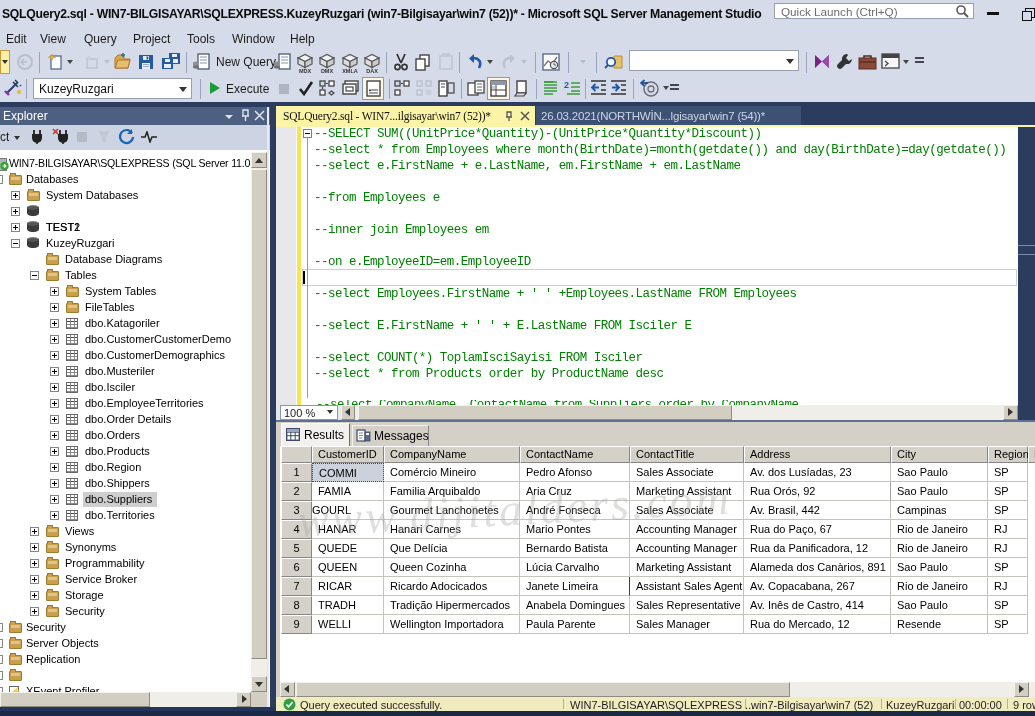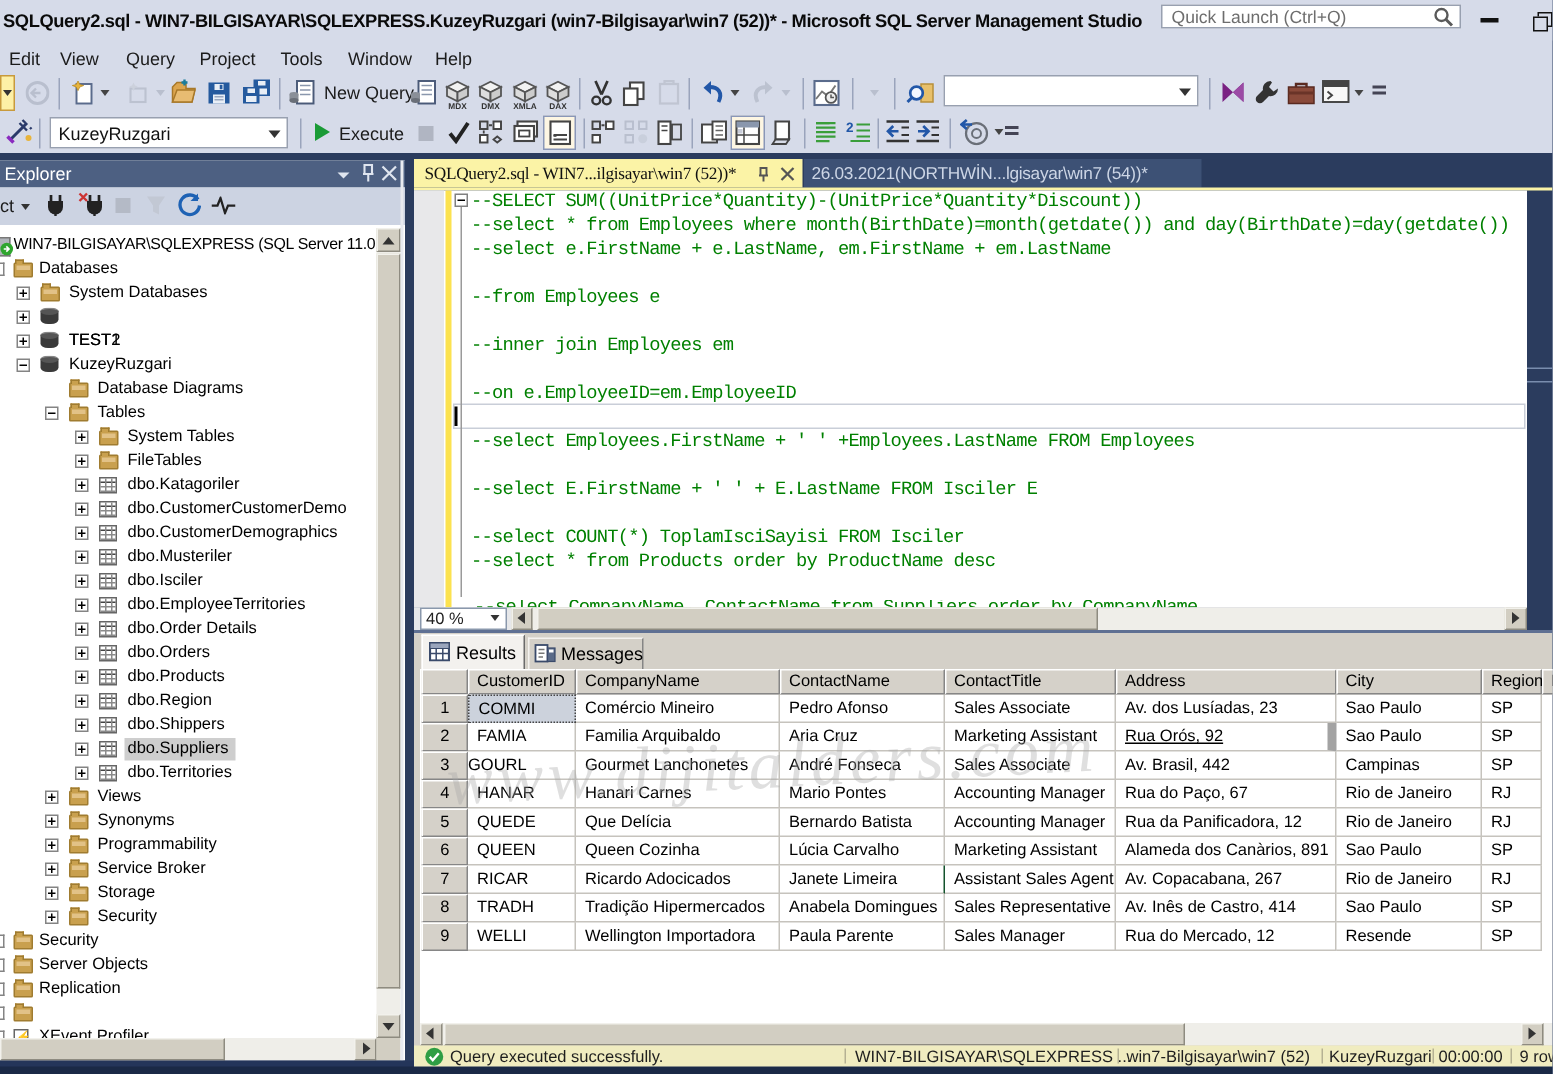--- a/index.html
+++ b/index.html
@@ -650,21 +650,21 @@
 <div class="cod" style="top:318px;">--select E.FirstName + ' ' + E.LastName FROM Isciler E</div>
 <div class="cod" style="top:350px;">--select COUNT(*) ToplamIsciSayisi FROM Isciler</div>
 <div class="cod" style="top:366px;">--select * from Products order by ProductName desc</div>
 <div class="cod" style="top:382px;margin-top:16px;">--select top 5 * from Suppliers</div>
 <div class="ab" style="left:296px;top:400px;width:722px;height:5px;overflow:hidden;background:#fff;">
     <div class="cod" style="left:20px;top:-3px;">--select CompanyName, ContactName from Suppliers order by CompanyName</div>
   </div>
 <div class="ab" style="left:297px;top:400px;width:4px;height:5px;background:#fce24f;"></div>
 <div class="ab" style="left:276px;top:405px;width:742px;height:15px;background:#e6e7e9;"></div>
 <div class="ab" style="left:280px;top:405px;width:58px;height:15px;background:#fff;border:1px solid #8a98ac;box-sizing:border-box;"></div>
-<div class="ab tx" style="left:284px;top:407px;font-size:11px;color:#222;">40 %</div>
+<div class="ab tx" style="left:284px;top:407px;font-size:11px;color:#222;">100 %</div>
 <div class="ab" style="left:327px;top:410px;width:0;height:0;border-left:3.5px solid transparent;border-right:3.5px solid transparent;border-top:4px solid #333;"></div>
 <div class="ab sbt" style="left:341px;top:405px;width:677px;height:15px;"></div>
 <div class="ab sbv" style="left:341px;top:405px;width:14px;height:15px;"></div>
 <div class="ab" style="left:345px;top:408px;width:0;height:0;border-top:4px solid transparent;border-bottom:4px solid transparent;border-right:5px solid #333;"></div>
 <div class="ab sbv" style="left:358px;top:405px;width:374px;height:15px;"></div>
 <div class="ab sbv" style="left:1003px;top:405px;width:15px;height:15px;"></div>
 <div class="ab" style="left:1008px;top:408px;width:0;height:0;border-top:4px solid transparent;border-bottom:4px solid transparent;border-left:5px solid #333;"></div>
 <div class="ab" style="left:1018px;top:245px;width:17px;height:1px;background:#8da0c0;opacity:0.8;"></div>
 <div class="ab" style="left:1018px;top:254px;width:17px;height:1px;background:#8da0c0;opacity:0.8;"></div>
 
@@ -701,21 +701,21 @@
 <div class="dcell" style="left:520px;top:463px;width:110px;height:19px;line-height:19px;padding-left:6px;box-sizing:border-box;border-right:1px solid #c6c3bd;border-bottom:1px solid #c6c3bd;">Pedro Afonso</div>
 <div class="dcell" style="left:630px;top:463px;width:114px;height:19px;line-height:19px;padding-left:6px;box-sizing:border-box;border-right:1px solid #c6c3bd;border-bottom:1px solid #c6c3bd;">Sales Associate</div>
 <div class="dcell" style="left:744px;top:463px;width:147px;height:19px;line-height:19px;padding-left:6px;box-sizing:border-box;border-right:1px solid #c6c3bd;border-bottom:1px solid #c6c3bd;">Av. dos Lusíadas, 23</div>
 <div class="dcell" style="left:891px;top:463px;width:97px;height:19px;line-height:19px;padding-left:6px;box-sizing:border-box;border-right:1px solid #c6c3bd;border-bottom:1px solid #c6c3bd;">Sao Paulo</div>
 <div class="dcell" style="left:988px;top:463px;width:40px;height:19px;line-height:19px;padding-left:6px;box-sizing:border-box;border-right:1px solid #c6c3bd;border-bottom:1px solid #c6c3bd;">SP</div>
 <div class="numcell" style="left:281px;top:482px;width:31px;height:19px;line-height:17px;">2</div>
 <div class="dcell" style="left:312px;top:482px;width:72px;height:19px;line-height:19px;padding-left:6px;box-sizing:border-box;border-right:1px solid #c6c3bd;border-bottom:1px solid #c6c3bd;">FAMIA</div>
 <div class="dcell" style="left:384px;top:482px;width:136px;height:19px;line-height:19px;padding-left:6px;box-sizing:border-box;border-right:1px solid #c6c3bd;border-bottom:1px solid #c6c3bd;">Familia Arquibaldo</div>
 <div class="dcell" style="left:520px;top:482px;width:110px;height:19px;line-height:19px;padding-left:6px;box-sizing:border-box;border-right:1px solid #c6c3bd;border-bottom:1px solid #c6c3bd;">Aria Cruz</div>
 <div class="dcell" style="left:630px;top:482px;width:114px;height:19px;line-height:19px;padding-left:6px;box-sizing:border-box;border-right:1px solid #c6c3bd;border-bottom:1px solid #c6c3bd;">Marketing Assistant</div>
-<div class="dcell" style="left:744px;top:482px;width:147px;height:19px;line-height:19px;padding-left:6px;box-sizing:border-box;border-right:6px solid #a3a3a3;border-bottom:1px solid #c6c3bd;text-decoration:underline;">Rua Orós, 92</div>
+<div class="dcell" style="left:744px;top:482px;width:147px;height:19px;line-height:19px;padding-left:6px;box-sizing:border-box;border-right:1px solid #a3a3a3;border-bottom:1px solid #c6c3bd;">Rua Orós, 92</div>
 <div class="dcell" style="left:891px;top:482px;width:97px;height:19px;line-height:19px;padding-left:6px;box-sizing:border-box;border-right:1px solid #c6c3bd;border-bottom:1px solid #c6c3bd;">Sao Paulo</div>
 <div class="dcell" style="left:988px;top:482px;width:40px;height:19px;line-height:19px;padding-left:6px;box-sizing:border-box;border-right:1px solid #c6c3bd;border-bottom:1px solid #c6c3bd;">SP</div>
 <div class="numcell" style="left:281px;top:501px;width:31px;height:19px;line-height:17px;">3</div>
 <div class="dcell" style="left:312px;top:501px;width:72px;height:19px;line-height:19px;padding-left:0;box-sizing:border-box;border-right:1px solid #c6c3bd;border-bottom:1px solid #c6c3bd;">GOURL</div>
 <div class="dcell" style="left:384px;top:501px;width:136px;height:19px;line-height:19px;padding-left:6px;box-sizing:border-box;border-right:1px solid #c6c3bd;border-bottom:1px solid #c6c3bd;">Gourmet Lanchonetes</div>
 <div class="dcell" style="left:520px;top:501px;width:110px;height:19px;line-height:19px;padding-left:6px;box-sizing:border-box;border-right:1px solid #c6c3bd;border-bottom:1px solid #c6c3bd;">André Fonseca</div>
 <div class="dcell" style="left:630px;top:501px;width:114px;height:19px;line-height:19px;padding-left:6px;box-sizing:border-box;border-right:1px solid #c6c3bd;border-bottom:1px solid #c6c3bd;">Sales Associate</div>
 <div class="dcell" style="left:744px;top:501px;width:147px;height:19px;line-height:19px;padding-left:6px;box-sizing:border-box;border-right:1px solid #c6c3bd;border-bottom:1px solid #c6c3bd;">Av. Brasil, 442</div>
 <div class="dcell" style="left:891px;top:501px;width:97px;height:19px;line-height:19px;padding-left:6px;box-sizing:border-box;border-right:1px solid #c6c3bd;border-bottom:1px solid #c6c3bd;">Campinas</div>
 <div class="dcell" style="left:988px;top:501px;width:40px;height:19px;line-height:19px;padding-left:6px;box-sizing:border-box;border-right:1px solid #c6c3bd;border-bottom:1px solid #c6c3bd;">SP</div>

